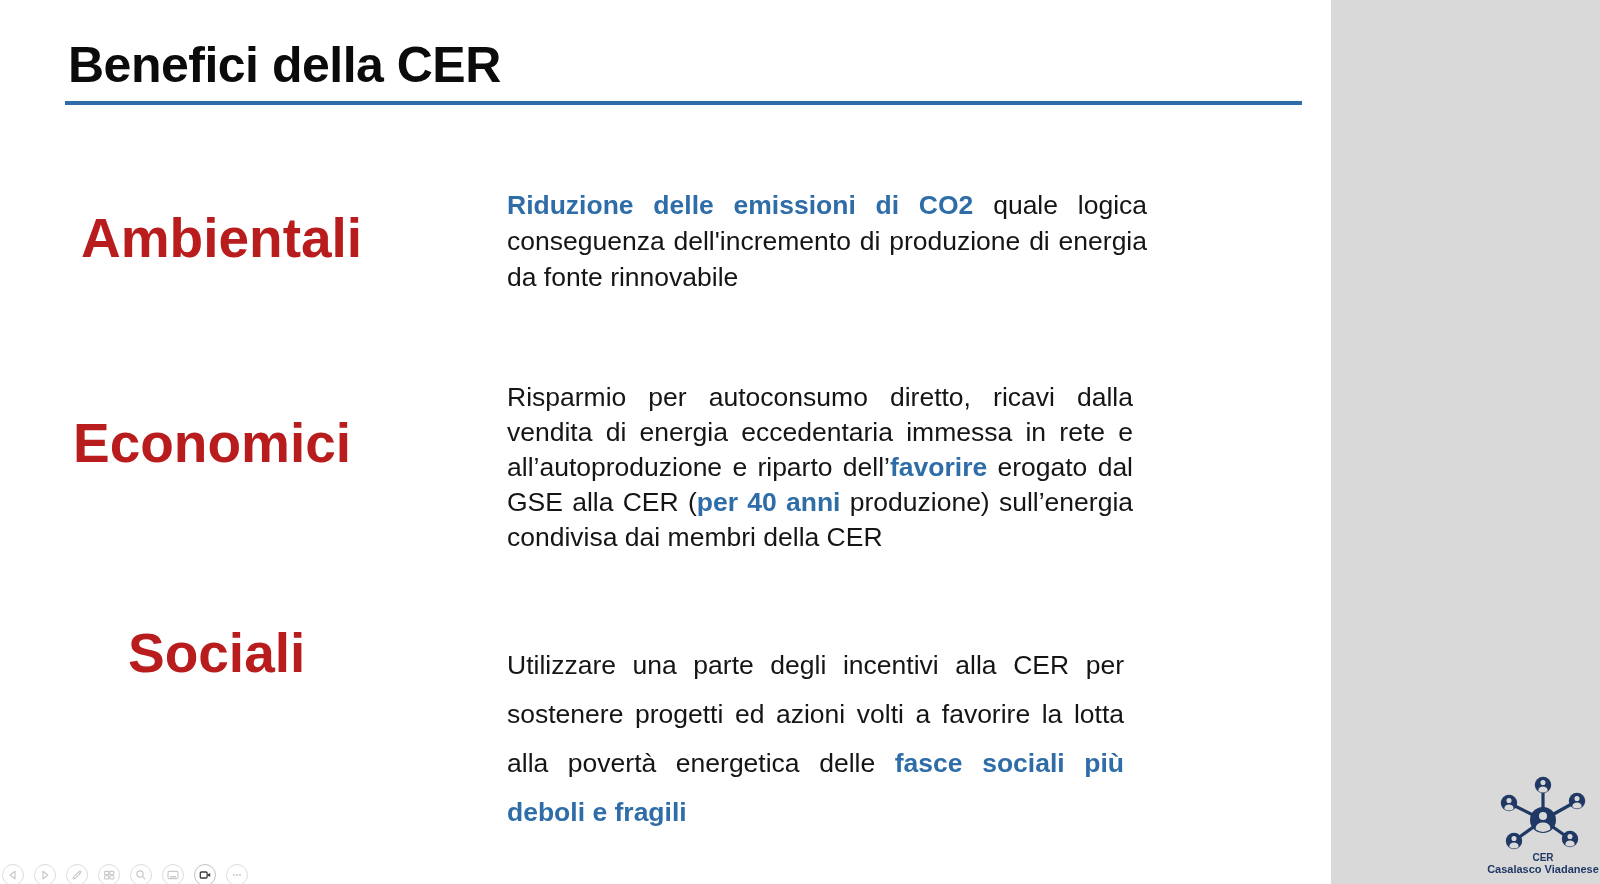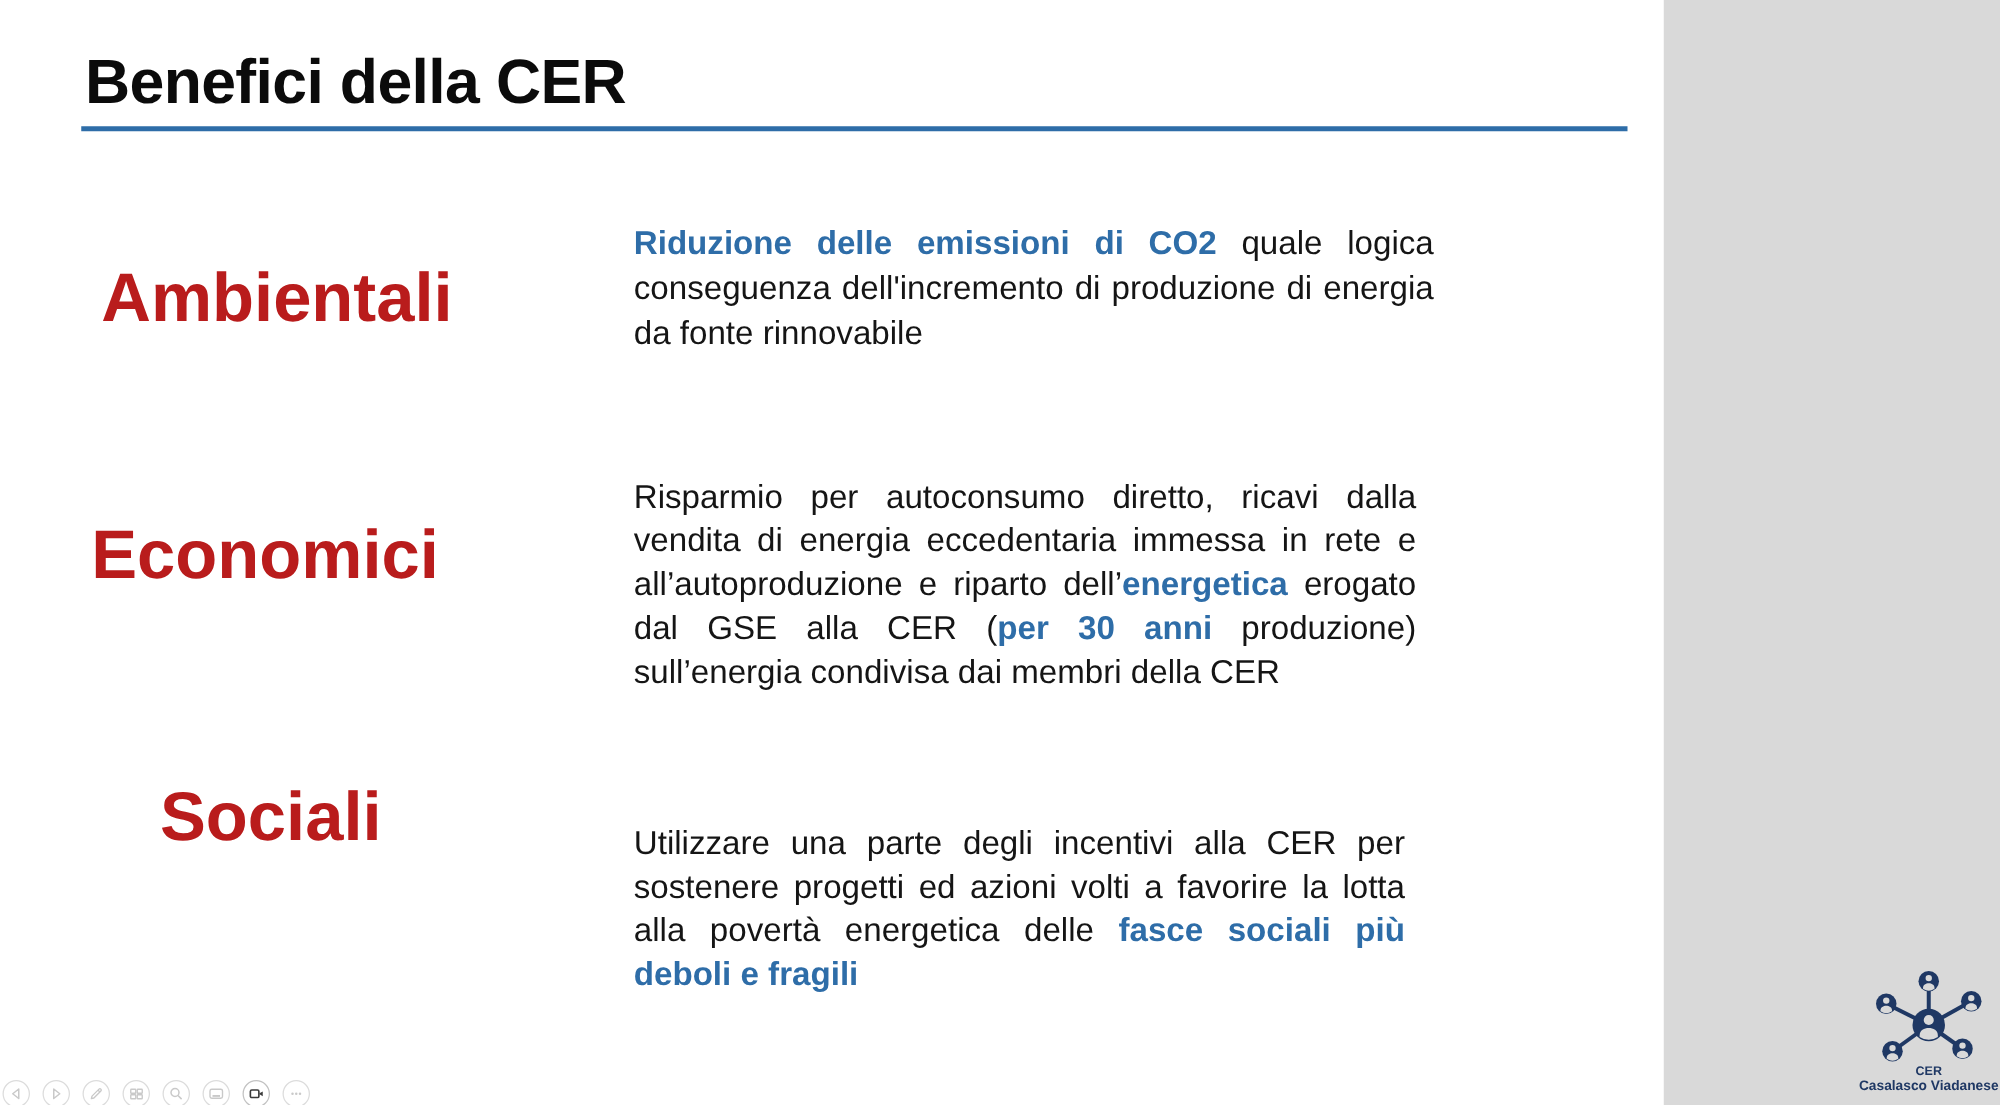--- a/index.html
+++ b/index.html
@@ -31,23 +31,23 @@
     color:#b91c1c;white-space:nowrap;
   }
   .heading-1{left:81px;top:211px;}
   .heading-2{left:73px;top:416px;text-align:center;}
   .heading-3{left:80px;top:626px;margin-left:48px;}
   .para{
     position:absolute;left:507px;margin:0;
     font-size:26.5px;color:var(--text-black);
     text-align:justify;text-align-last:left;
   }
-  .para-1{top:176px;width:640px;line-height:36px;}
+  .para-1{top:187px;width:640px;line-height:36px;}
   .para-2{top:380px;width:626px;line-height:35px;}
-  .para-3{top:657px;width:617px;line-height:35px;}
+  .para-3{top:641px;width:617px;line-height:49px;}
   .para .hl{color:var(--accent-blue);font-weight:bold;}
   
   .sidebar{
     position:absolute;left:1331px;top:0;width:303px;height:884px;
     background:var(--sidebar-gray);
   }
   .logo{
     position:absolute;left:152px;top:773px;width:120px;text-align:center;
     color:var(--logo-navy);
   }
@@ -77,21 +77,21 @@
     <h1 class="slide-title">Benefici della CER</h1>
     <div class="title-rule"></div>
 
     <section class="row">
       <h2 class="heading heading-1">Ambientali</h2>
       <p class="para para-1"><span class="hl">Riduzione delle emissioni di CO2</span><span> quale logica conseguenza dell'incremento di produzione di energia da fonte rinnovabile</span></p>
     </section>
 
     <section class="row">
       <h2 class="heading heading-2">Economici</h2>
-      <p class="para para-2"><span>Risparmio per autoconsumo diretto, ricavi dalla vendita di energia eccedentaria immessa in rete e all’autoproduzione e riparto dell’</span><span class="hl">energetica</span><span> erogato dal GSE alla CER (</span><span class="hl">per 30 anni</span><span> produzione) sull’energia condivisa dai membri della CER</span></p>
+      <p class="para para-2"><span>Risparmio per autoconsumo diretto, ricavi dalla vendita di energia eccedentaria immessa in rete e all’autoproduzione e riparto dell’</span><span class="hl">favorire</span><span> erogato dal GSE alla CER (</span><span class="hl">per 40 anni</span><span> produzione) sull’energia condivisa dai membri della CER</span></p>
     </section>
 
     <section class="row">
       <h2 class="heading heading-3">Sociali</h2>
       <p class="para para-3"><span>Utilizzare una parte degli incentivi alla CER per sostenere progetti ed azioni volti a favorire la lotta alla povertà energetica delle </span><span class="hl">fasce sociali più deboli e fragili</span></p>
     </section>
   </main>
 
   <aside class="sidebar">
     <div class="logo">

